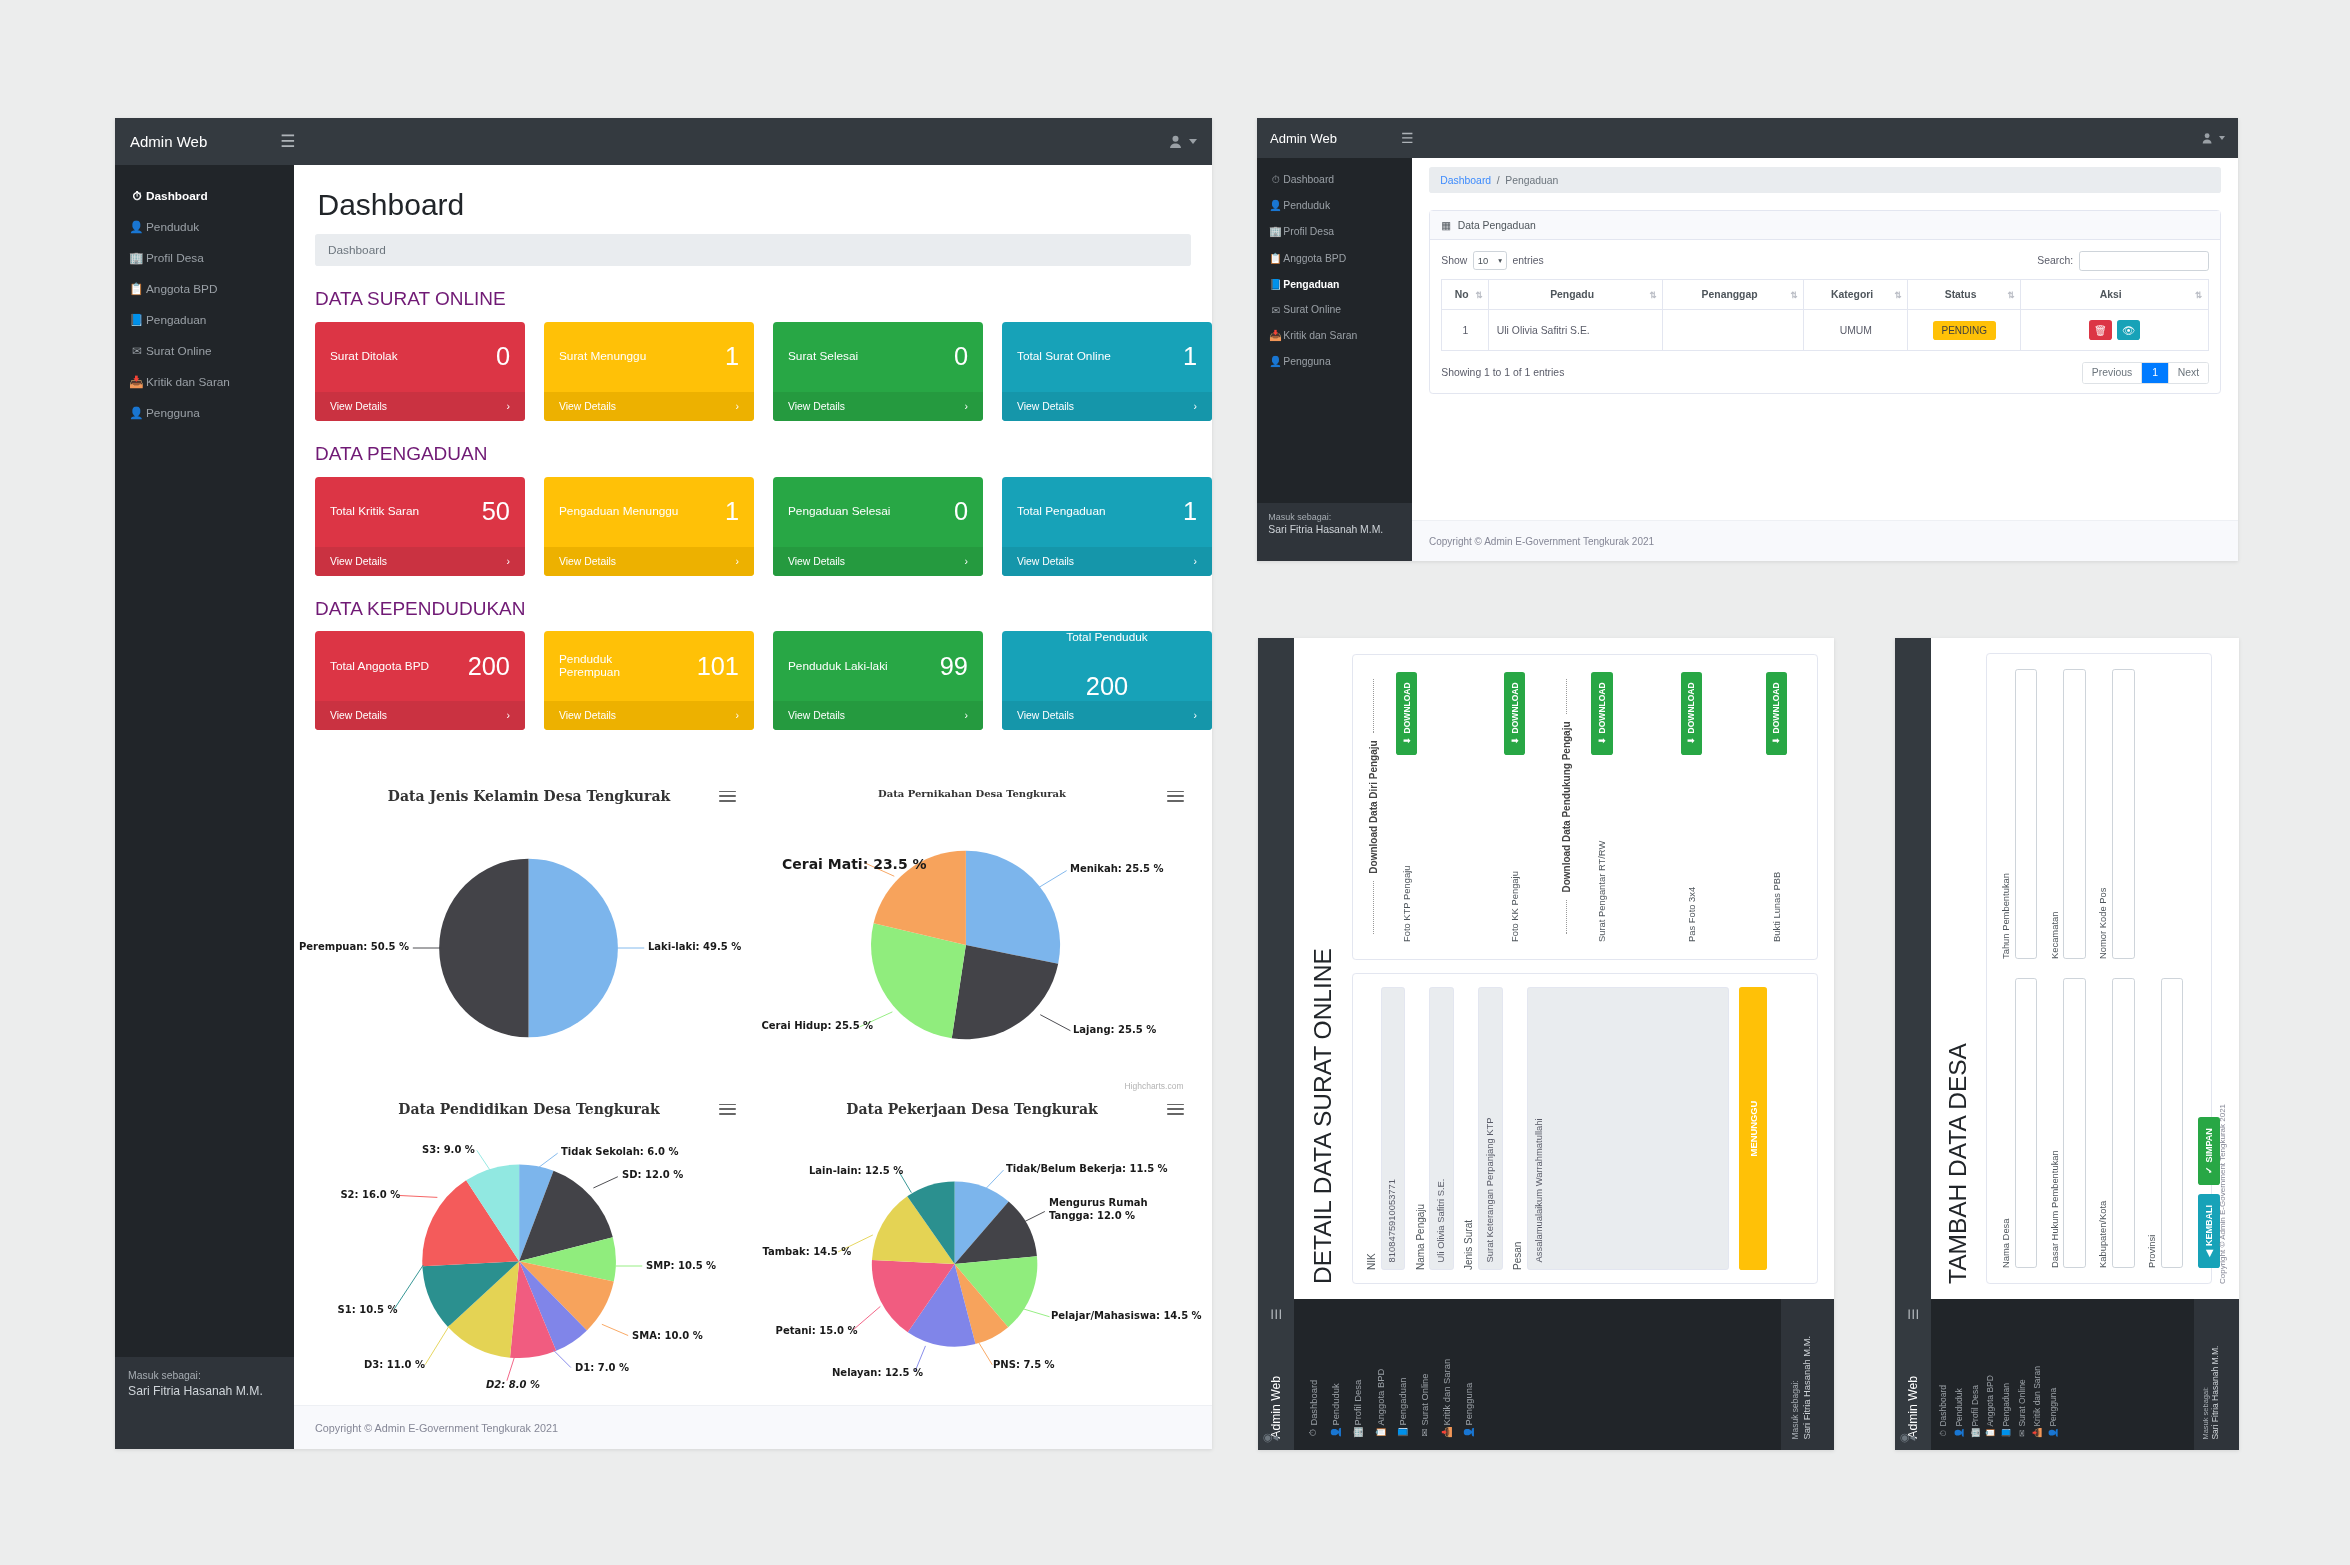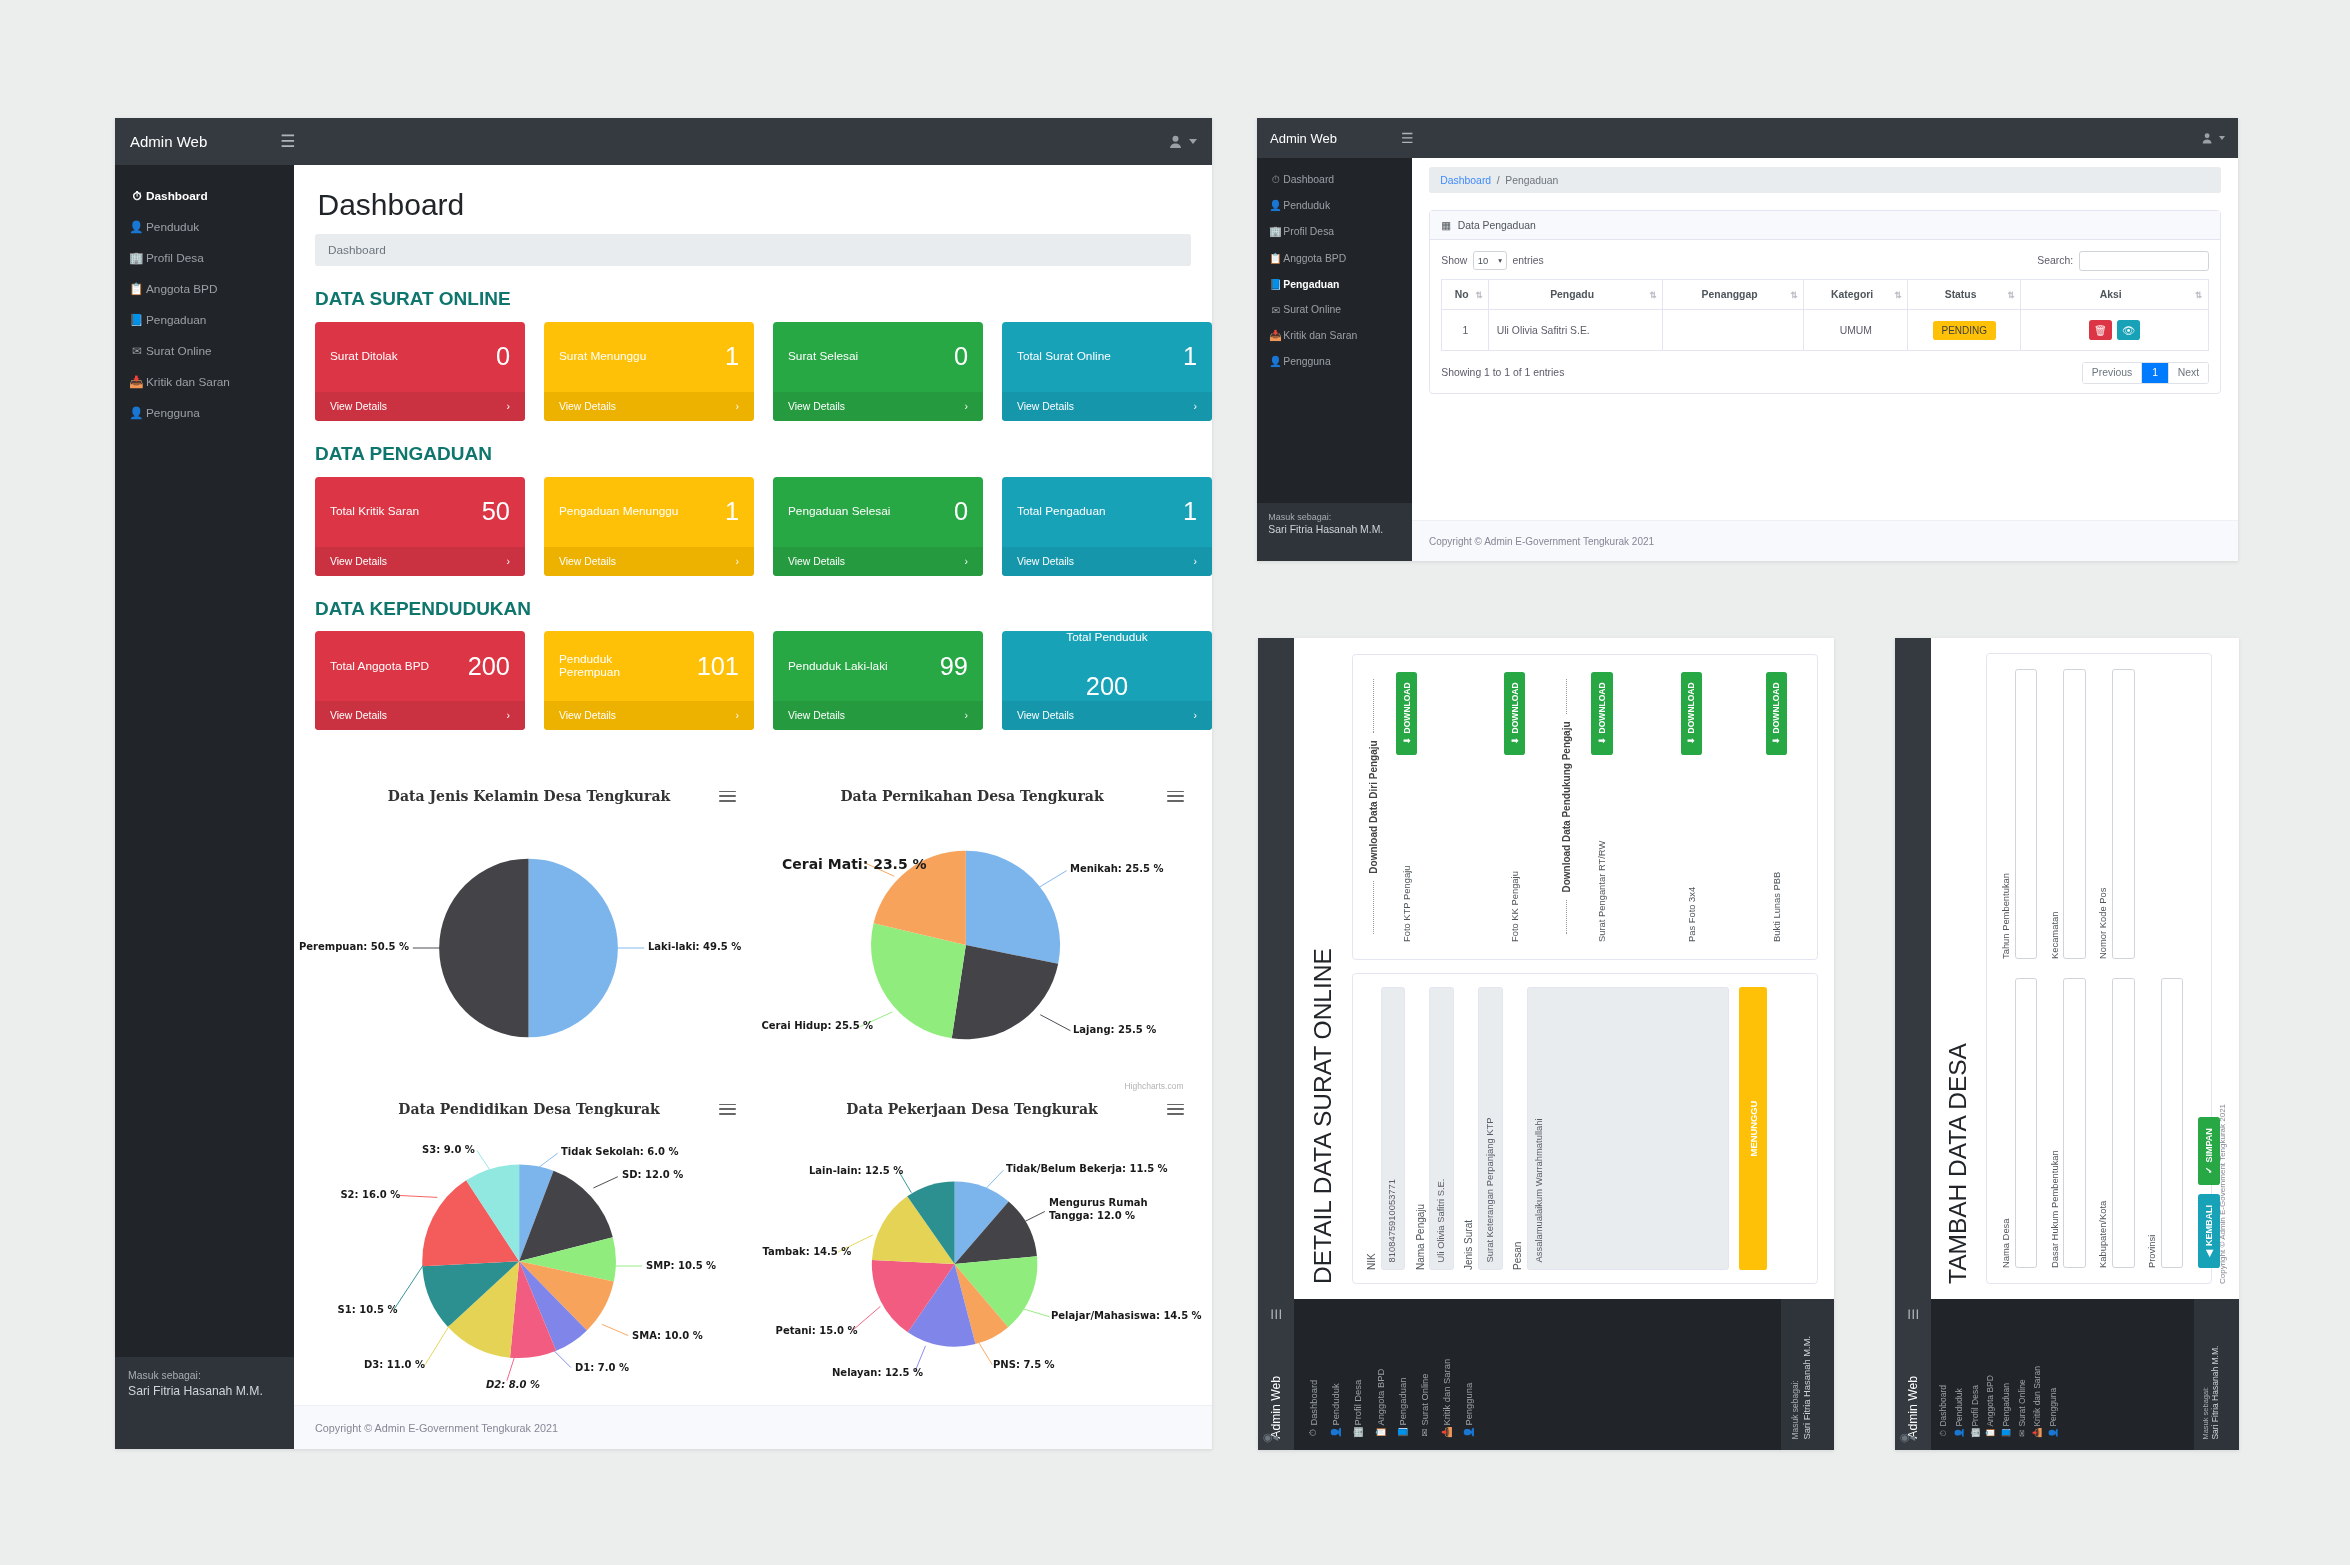--- a/index.html
+++ b/index.html
@@ -27,21 +27,21 @@
   .side-foot { margin-top: auto; background: #2f343a; color: #a7adb3; }
   .side-foot .lbl { font-size: 10.4px; color: #a7adb3; }
   .side-foot .nm { color: #cfd4d9; }
 
   .content { background: #fff; }
   .page-title { color: #212529; font-weight: 400; }
   .crumb { background: #e9ecef; color: #6c757d; display: flex; align-items: center; }
   .crumb a { color: #3d8bfd; text-decoration: none; }
   .crumb .sep { color: #6c757d; }
 
-  .sect-title { color: #0f766e; font-weight: 700; }
+  .sect-title { color: #701a75; font-weight: 400; }
 
   
   .cardrow { display: flex; }
   .card { color: #fff; display: flex; flex-direction: column; border-radius: 3.8px; overflow: hidden; }
   .card .body { display: flex; align-items: center; justify-content: space-between; flex: 1; }
   .card .lbl { line-height: 1.15; }
   .card .num { font-weight: 400; }
   .card .foot { display: flex; align-items: center; justify-content: space-between; background: rgba(0,0,0,.10); }
   .card.red    { background: #dc3545; }
   .card.red .foot    { background: #ca3241; }
@@ -305,21 +305,21 @@
             <path d="M227 233 A95 95 0 0 1 227 43 Z" fill="#434348"></path>
             <line x1="320" y1="138" x2="350" y2="138" stroke="#7cb5ec" stroke-width="1"></line>
             <line x1="134" y1="138" x2="104" y2="138" stroke="#434348" stroke-width="1"></line>
           </svg>
           <div class="pie-lbl" style="left:333px; top:123px; font-size:10px;">Laki-laki: 49.5 %</div>
           <div class="pie-lbl" style="right:334px; top:123px; font-size:10px;">Perempuan: 50.5 %</div>
         </div>
       </div>
 
       <div class="chart-box" style="position:absolute; left:459px; top:619px; width:438px; height:311px;">
-        <div class="chart-title" style="font-size:14px; padding-top:3.8px;">Data Pernikahan Desa Tengkurak</div>
+        <div class="chart-title" style="font-size:10px; padding-top:3.8px;">Data Pernikahan Desa Tengkurak</div>
         <div class="burger" style="right:7.5px; top:3.8px; width:17px;">
           <span style="height:1.9px; margin:2.8px 0;"></span>
             <span style="height:1.9px; margin:2.8px 0;"></span>
             <span style="height:1.9px; margin:2.8px 0;"></span>
         </div>
         <div class="pie-wrap" style="position:absolute; left:0; top:28px; width:438px; height:266px;">
           <svg width="438" height="266" viewBox="0 0 465 282">
             <g>
               <path d="M226 141 L226 41 A100 100 0 0 1 324 161 Z" fill="#7cb5ec"></path>
               <path d="M226 141 L324 161 A100 100 0 0 1 211 240 Z" fill="#434348"></path>

